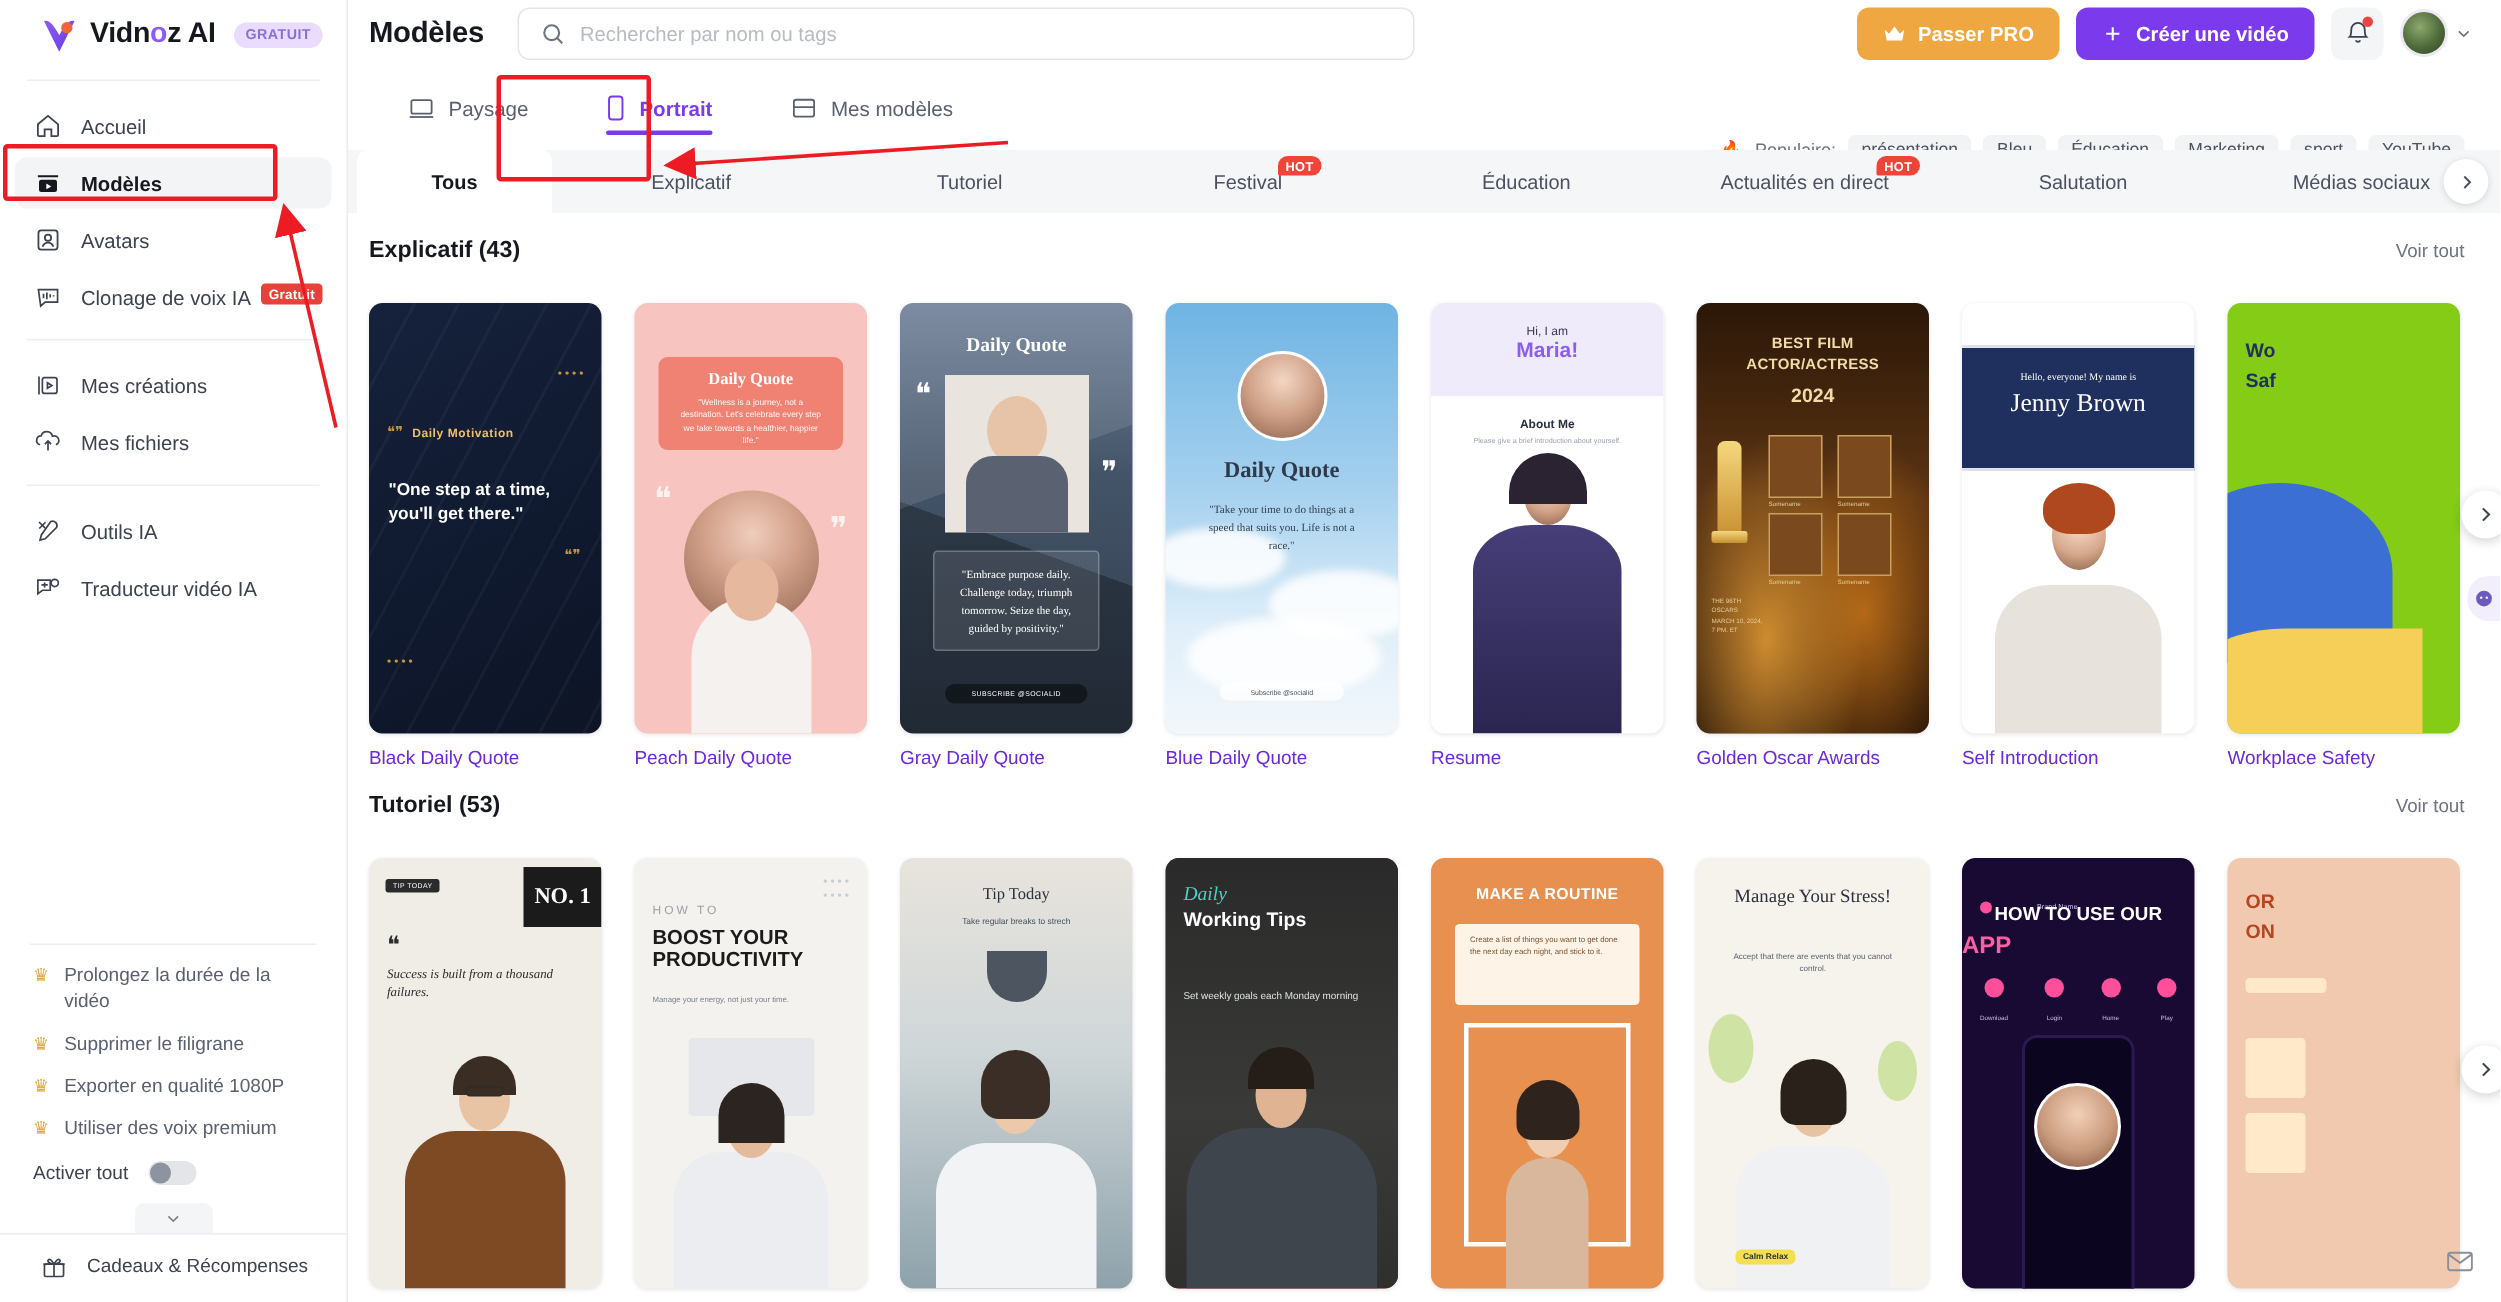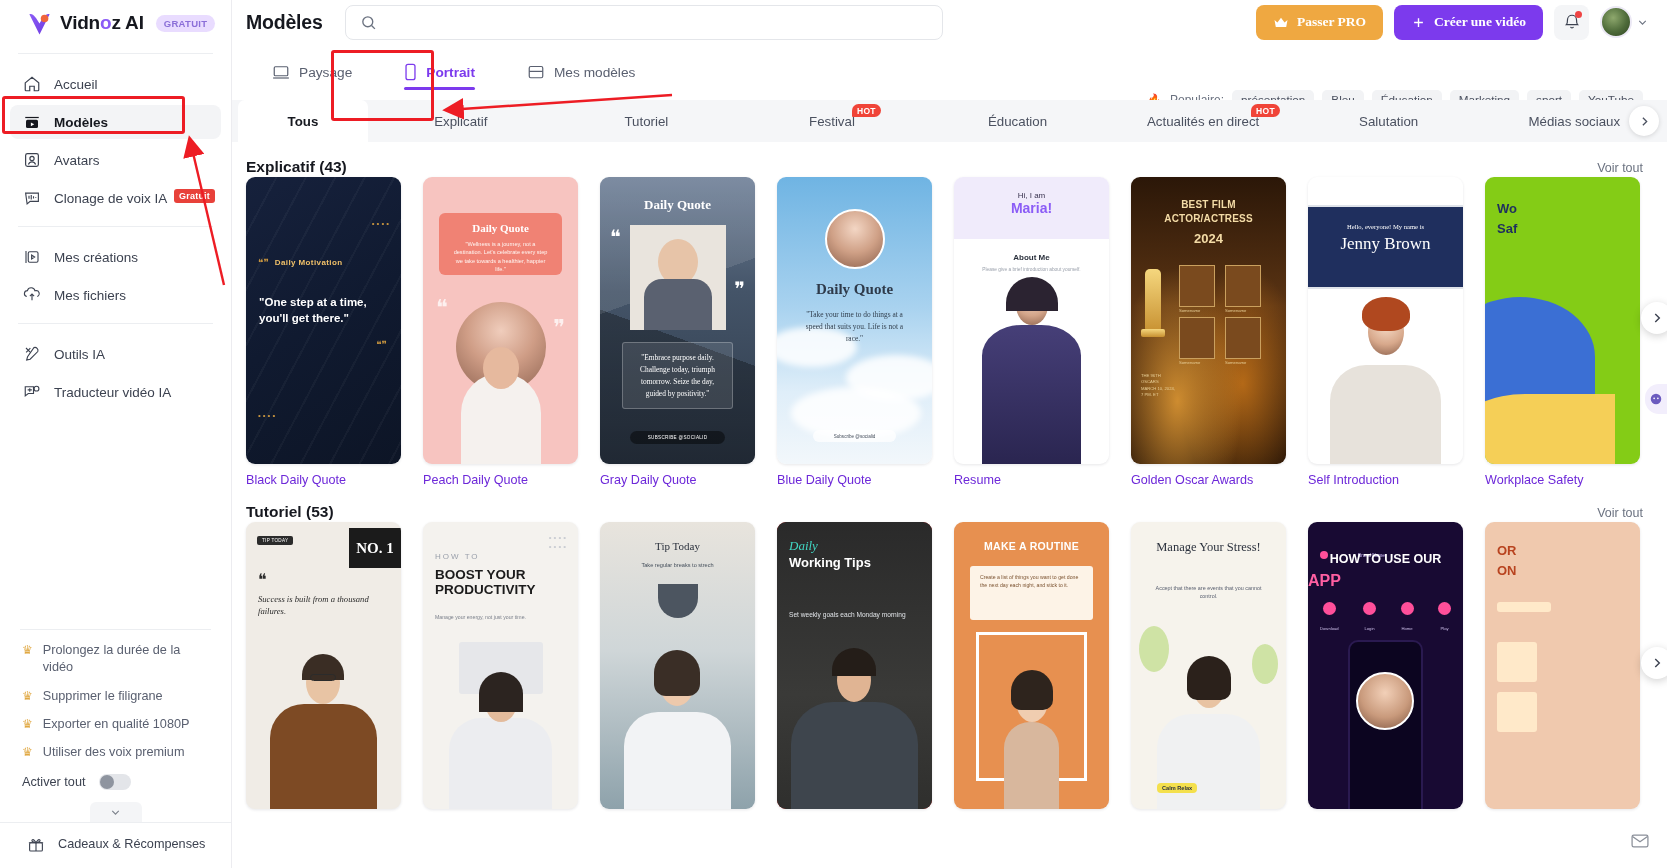--- a/index.html
+++ b/index.html
@@ -84,21 +84,21 @@
   .search input {
     border:0; outline:0; flex:1 1 auto; font-size:13.5px; color:#3c4250;
     font-family:"Liberation Sans", sans-serif; background:transparent;
   }
   .search input::placeholder { color:#b7bbc4; }
 
   .top-actions { margin-left:auto; display:flex; align-items:center; gap:11px; }
   .btn {
     height:35px; border-radius:8px; display:flex; align-items:center; justify-content:center;
     gap:8px; font-size:13.5px; font-weight:600; color:#fff; cursor:pointer; padding:0 17px; border:0;
-    font-family:Liberation Serif, serif;
+    font-family:Liberation Sans, sans-serif;
   }
   .btn-pro { background:#efa841; }
   .btn-create { background:#7c3aed; }
   .icon-btn {
     width:35px; height:35px; border-radius:8px; background:#f4f5f7;
     display:flex; align-items:center; justify-content:center; position:relative; cursor:pointer;
   }
   .dot-red { position:absolute; top:6px; right:7px; width:7px; height:7px; border-radius:50%; background:#ef4444; }
   .avatar-wrap { display:flex; align-items:center; gap:4px; cursor:pointer; }
   .avatar {
@@ -145,21 +145,21 @@
   }
   .cat-next {
     width:30px; height:30px; border-radius:50%; background:#fff; box-shadow:0 1px 5px rgba(0,0,0,.14);
     display:flex; align-items:center; justify-content:center; cursor:pointer;
     position:absolute; right:8px; top:6px;
   }
 
   
   .content { padding:0 0 0 0; }
   .sec-head {
-    display:flex; align-items:baseline; padding:16px 24px 1px 14px;
+    display:flex; align-items:baseline; padding:16px 24px 26px 14px;
   }
   .sec-title { font-size:15.5px; font-weight:700; color:#16181f; }
   .see-all { margin-left:auto; font-size:12.5px; color:#6b7280; cursor:pointer; }
 
   .cardrow { display:flex; gap:22px; padding:0 0 0 14px; position:relative; }
   .card { width:155px; flex:0 0 155px; cursor:pointer; }
   .thumb {
     width:155px; height:287px; border-radius:9px; overflow:hidden; position:relative;
     background:#dcdfe4; box-shadow:0 1px 3px rgba(16,24,40,.10);
   }
@@ -474,20 +474,21 @@
 
     <div class="topbar">
       <div class="page-title">Modèles</div>
 
       <div class="search-wrap">
         <div class="search">
           <svg width="17" height="17" viewBox="0 0 24 24" fill="none" stroke="#6b7280" stroke-width="1.9">
             <circle cx="11" cy="11" r="7"></circle>
               <path d="M16.3 16.3 21 21"></path>
             </svg>
+          <input type="text" placeholder="Rechercher par nom ou tags" style="">
         </div>
       </div>
 
       <div class="top-actions">
         <button class="btn btn-pro">
           <svg width="16" height="13" viewBox="0 0 24 20" fill="#fff">
             <path d="M2 6l4.5 4L12 2.5 17.5 10 22 6l-2 11H4z"></path>
             </svg>
           <span>Passer PRO</span>
         </button>

